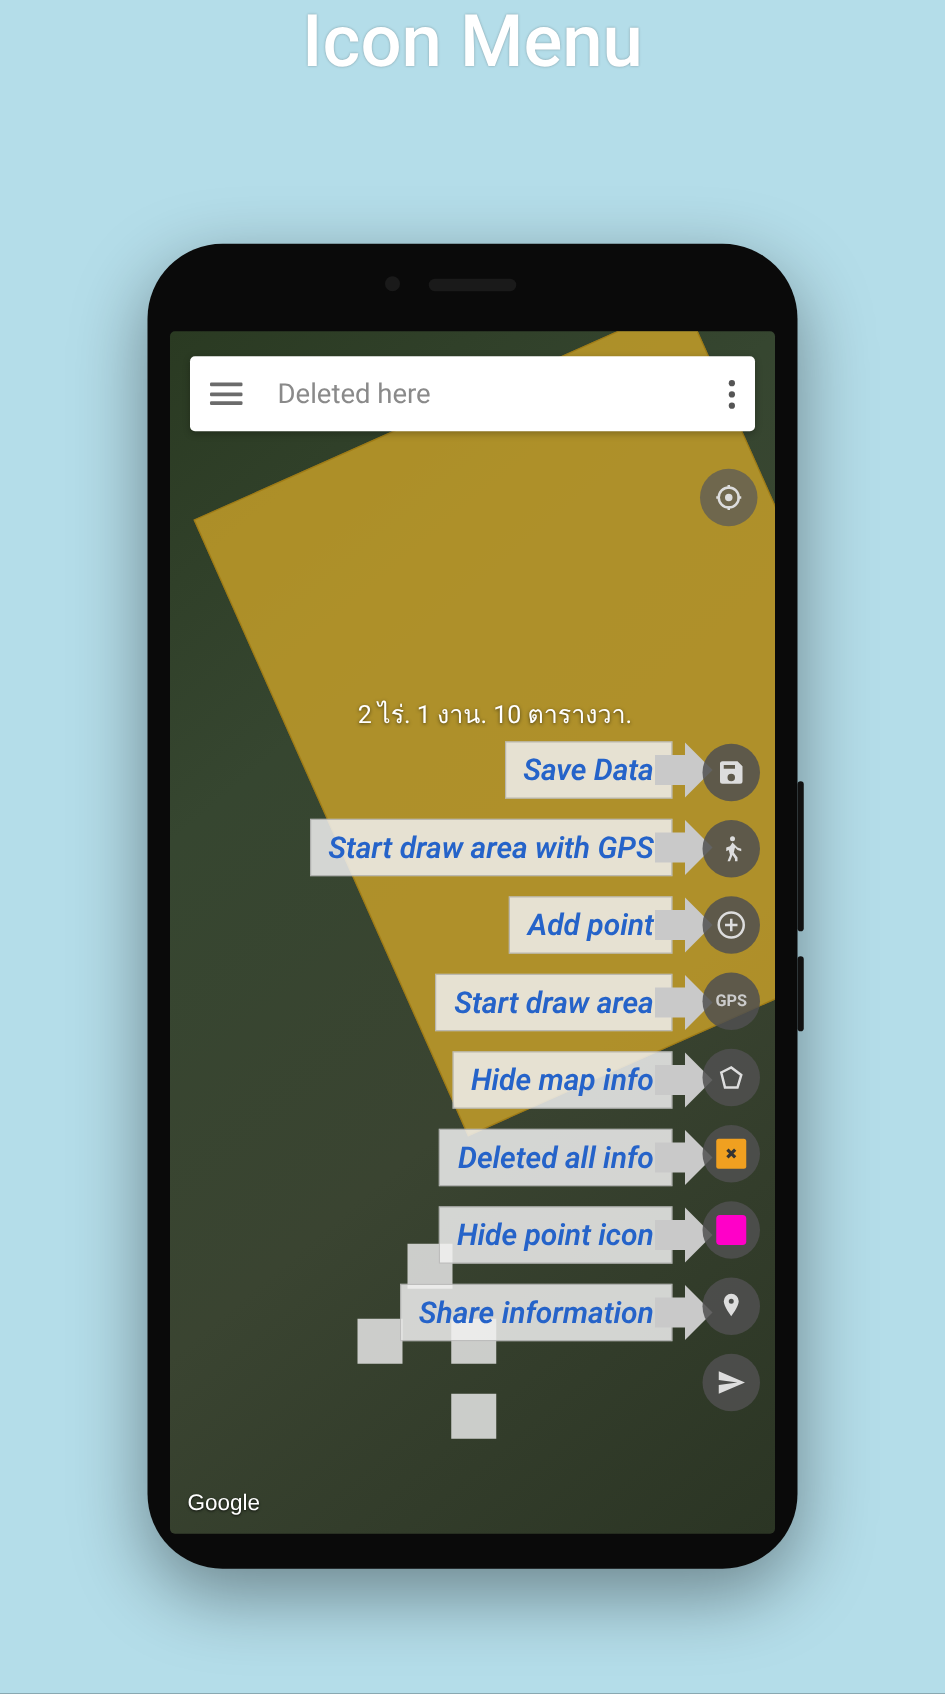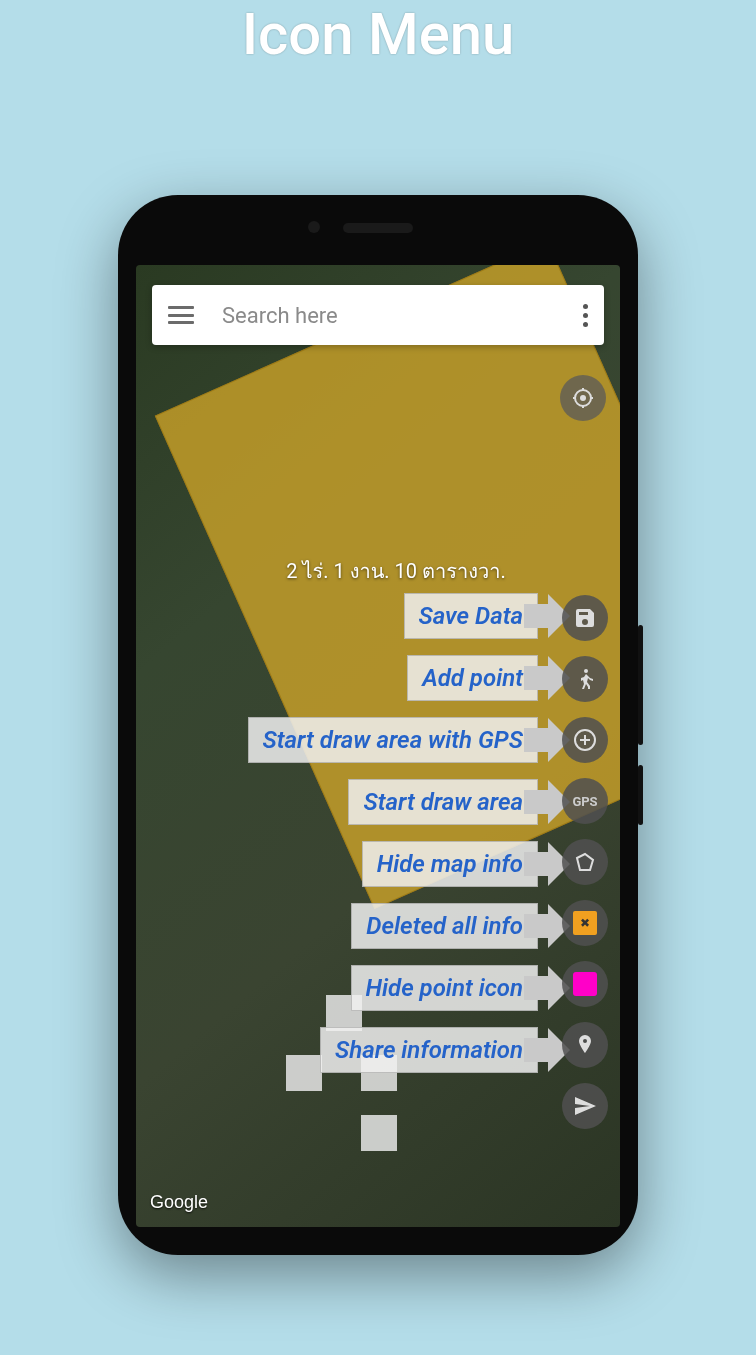--- a/index.html
+++ b/index.html
@@ -203,21 +203,21 @@
   <div class="screen">
 
     <div class="polygon"></div>
 
     <div class="search-bar">
       <div class="hamburger">
           <span></span>
           <span></span>
           <span></span>
         </div>
-      <div class="search-text">Search here</div>
+      <div class="search-text">Deleted here</div>
       <div class="kebab">
           <span></span>
           <span></span>
           <span></span>
         </div>
     </div>
 
     <div class="locate-btn">
       <svg viewBox="0 0 24 24" width="24" height="24">
           <circle cx="12" cy="12" r="3"></circle>
@@ -232,25 +232,25 @@
     <div class="small-marker" style="top:790px; left:150px"></div>
     <div class="small-marker" style="top:790px; left:225px"></div>
     <div class="small-marker" style="top:850px; left:225px"></div>
 
     <div class="label-col">
       <div class="label-row">
         <div class="label-box"><span>Save Data</span></div>
         <div class="arrow"></div>
       </div>
       <div class="label-row">
+        <div class="label-box"><span>Start draw area with GPS</span></div>
+        <div class="arrow"></div>
+      </div>
+      <div class="label-row">
         <div class="label-box"><span>Add point</span></div>
-        <div class="arrow"></div>
-      </div>
-      <div class="label-row">
-        <div class="label-box"><span>Start draw area with GPS</span></div>
         <div class="arrow"></div>
       </div>
       <div class="label-row">
         <div class="label-box"><span>Start draw area</span></div>
         <div class="arrow"></div>
       </div>
       <div class="label-row">
         <div class="label-box"><span>Hide map info</span></div>
         <div class="arrow"></div>
       </div>

